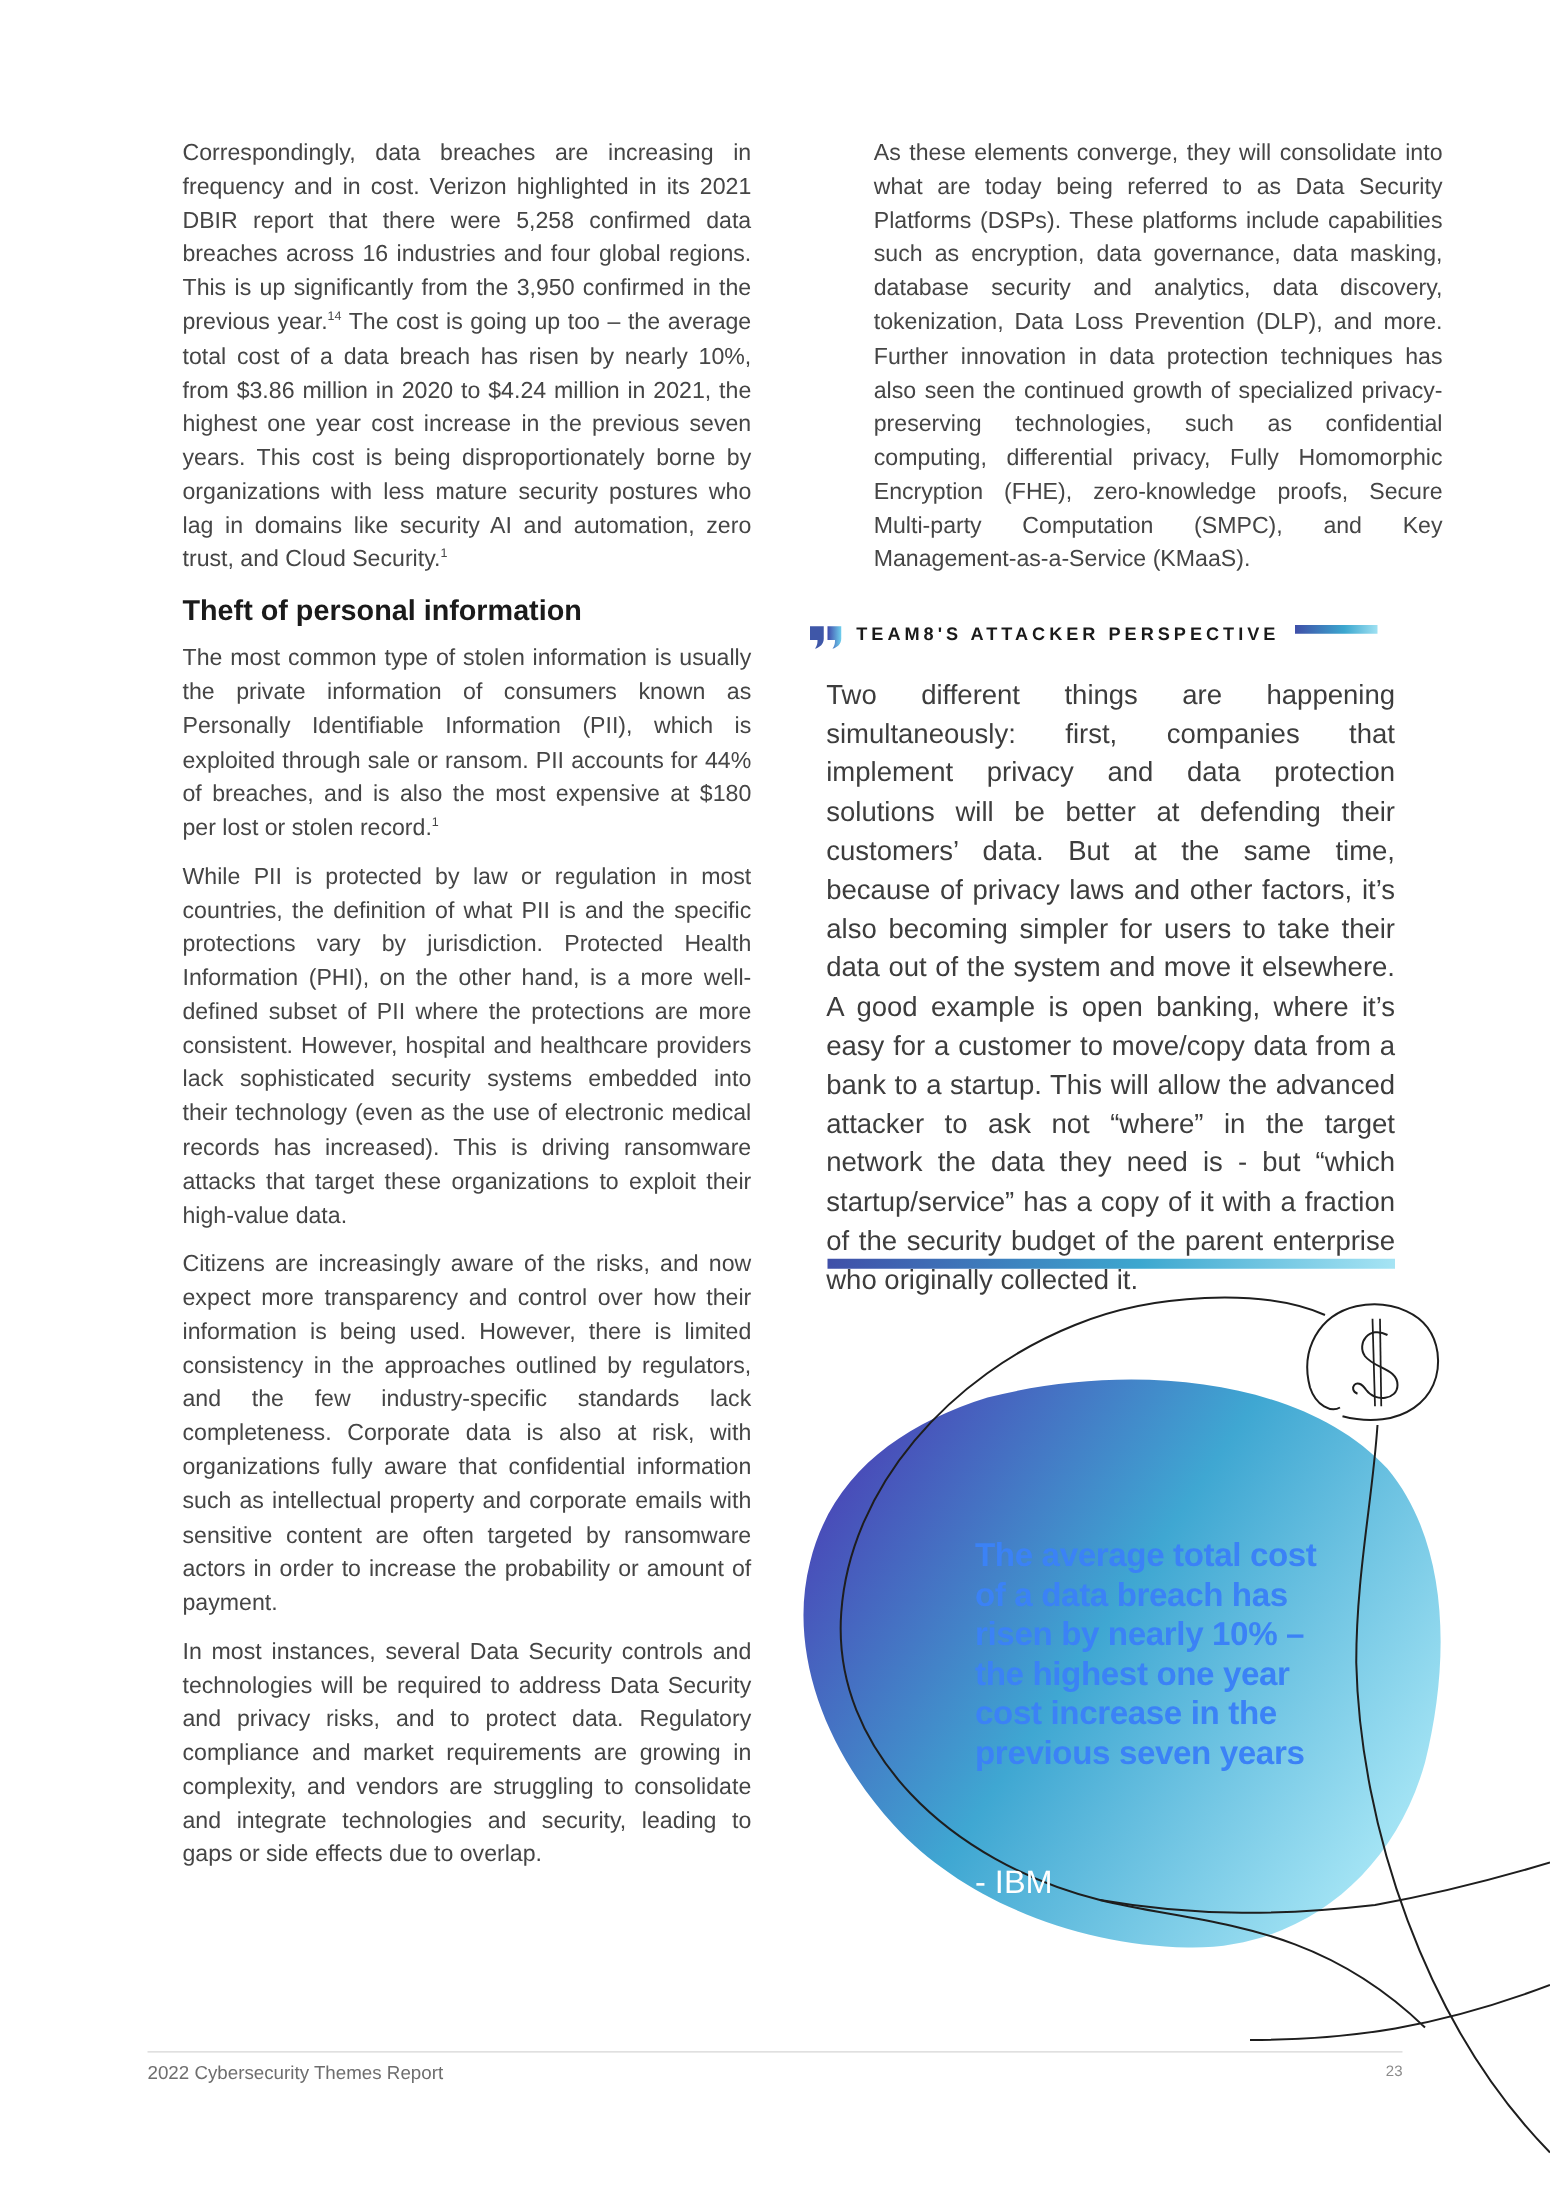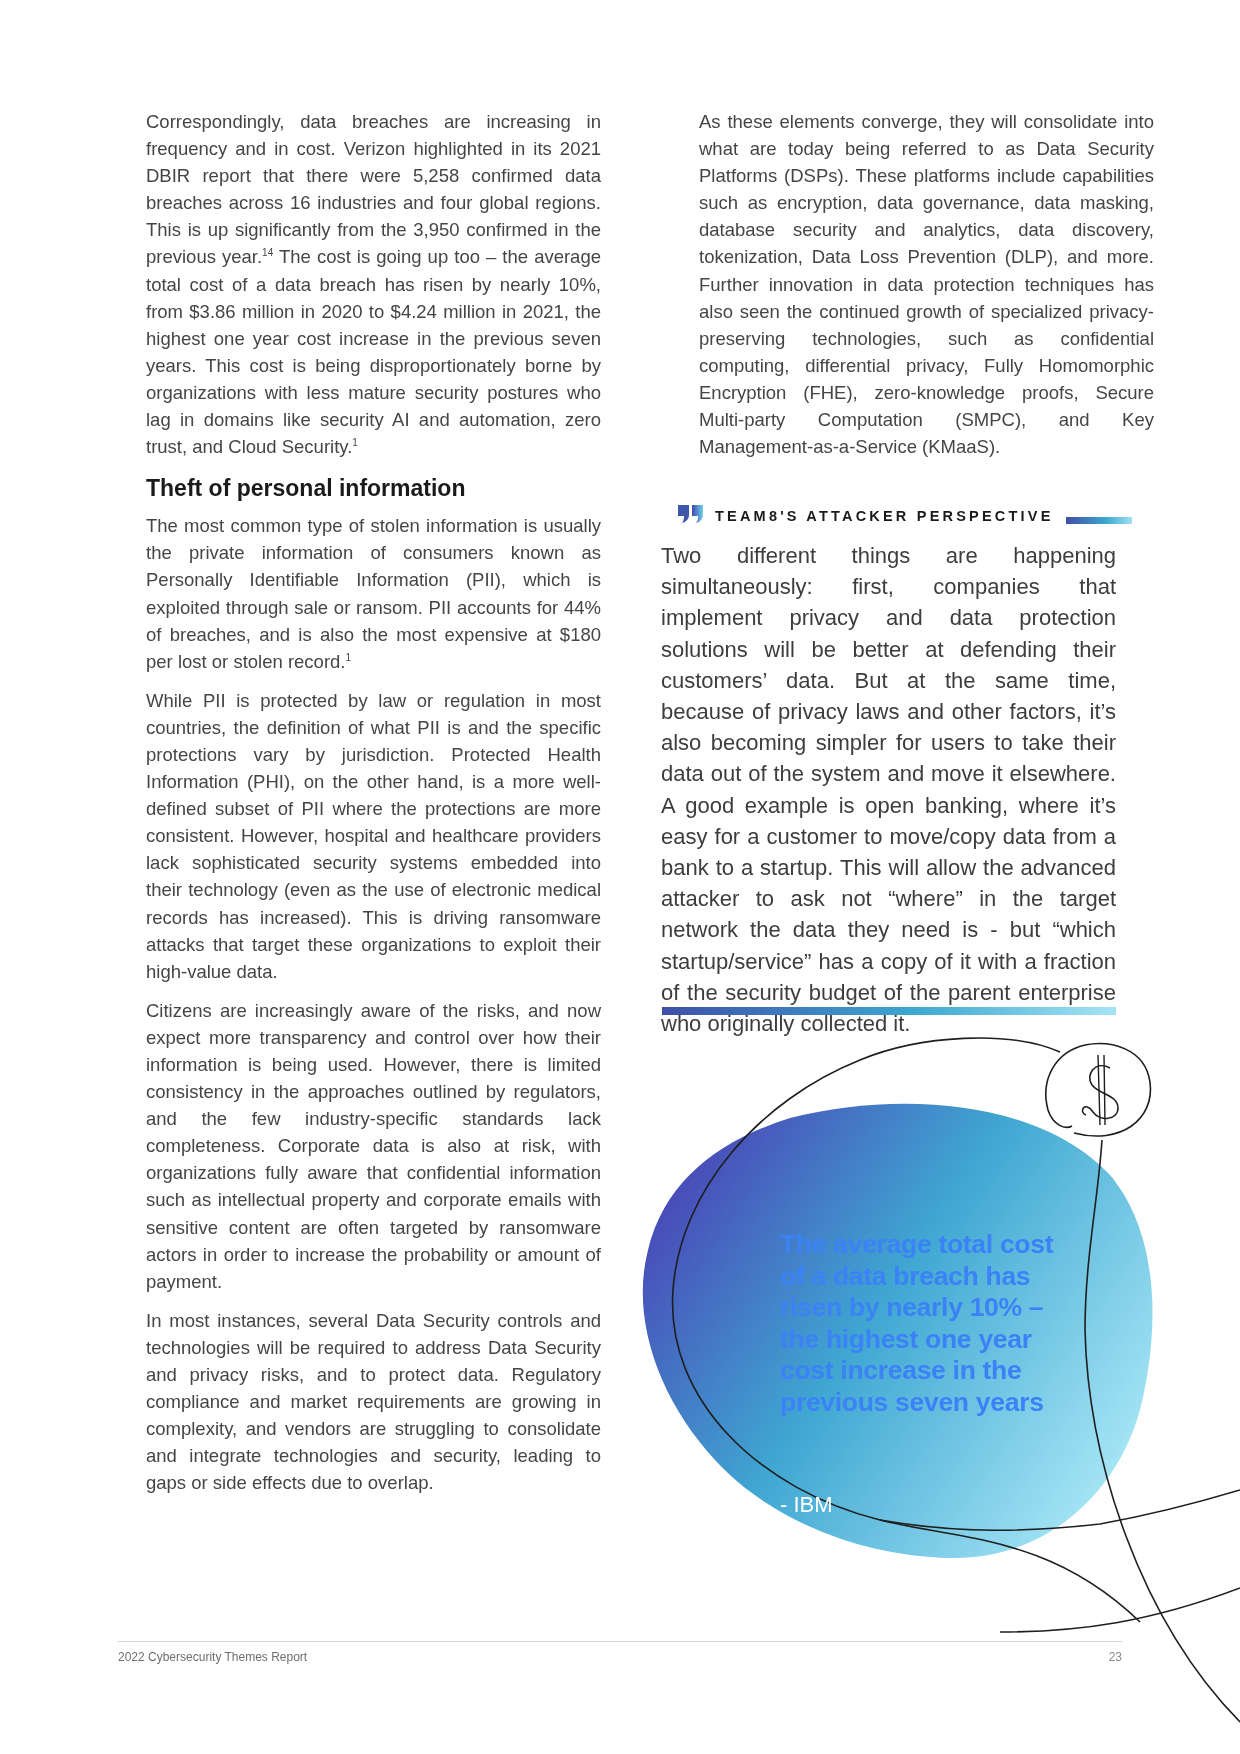--- a/index.html
+++ b/index.html
@@ -3,31 +3,31 @@
 <meta charset="utf-8">
 <style>
   html, body { margin: 0; padding: 0; background: #ffffff; }
   body { width: 1240px; height: 1754px; position: relative; overflow: hidden; font-family: "Liberation Sans", sans-serif; }
   .col { position: absolute; top: 108px; width: 455px; color: #454545; font-size: 18.5px; line-height: 27.1px; }
   .col-left { left: 118px; margin-left: 28px; }
   .col-right { left: 699px; }
   .col p { margin: 0 0 12px 0; text-align: justify; }
   .col sup { font-size: 10px; line-height: 0; vertical-align: super; }
   .section-heading { margin: 15px 0 10px 0; color: #1a1a1a; font-weight: bold; font-size: 23px; line-height: 27px; }
-  .persp-header { position: absolute; left: 677px; top: 500px; width: 455px; height: 24px; display: flex; align-items: flex-end; }
+  .persp-header { position: absolute; left: 647px; top: 500px; width: 455px; height: 24px; display: flex; align-items: flex-start; }
   .persp-icon { width: 28px; height: 20px; margin-right: 10px; }
   .persp-title { font-weight: bold; font-size: 14.5px; letter-spacing: 3.2px; color: #1a1a1a; white-space: nowrap; }
   .persp-bar { flex: 1; height: 7px; margin-left: 12px; background: linear-gradient(90deg, #3f4fa8 0%, #3ca7cf 60%, #9fe1f2 100%); }
   .persp-quote { position: absolute; left: 661px; top: 540px; width: 455px; font-size: 22px; line-height: 31.2px; color: #3d3d3d; text-align: justify; margin: 0; }
   .persp-bottom-bar { position: absolute; left: 662px; top: 1007px; width: 454px; height: 8px; background: linear-gradient(90deg, #3f4fa8 0%, #3ca7cf 55%, #a6e4f4 100%); }
   .blob-svg { position: absolute; left: 0; top: 0; width: 1240px; height: 1754px; pointer-events: none; }
   .pull-quote { position: absolute; left: 780px; top: 1229px; width: 290px; color: #3b82f6; font-weight: bold; font-size: 26.5px; line-height: 31.6px; letter-spacing: -0.3px; }
-  .pull-quote-source { position: absolute; left: 780px; top: 1490px; color: #ffffff; font-size: 22px; line-height: 30px; }
+  .pull-quote-source { position: absolute; left: 780px; top: 1490px; color: #ffffff; font-size: 26px; line-height: 30px; }
   .footer-line { position: absolute; left: 118px; top: 1641px; width: 1004px; height: 1px; background: #d6d6d6; }
-  .footer-title { position: absolute; left: 118px; top: 1650px; font-size: 12px; color: #6e6e6e; }
+  .footer-title { position: absolute; left: 118px; top: 1650px; font-size: 15px; color: #6e6e6e; }
   .footer-page { position: absolute; right: 118px; top: 1650px; font-size: 12px; color: #8a8a8a; }
 </style>
 </head>
 <body>
 
 <svg class="blob-svg" viewBox="0 0 1240 1754" xmlns="http://www.w3.org/2000/svg">
   <defs>
     <linearGradient id="blobGrad" x1="0" y1="0.2" x2="1" y2="0.8">
       <stop offset="0" stop-color="#4a43b6"></stop>
       <stop offset="0.45" stop-color="#3fa7d2"></stop>

